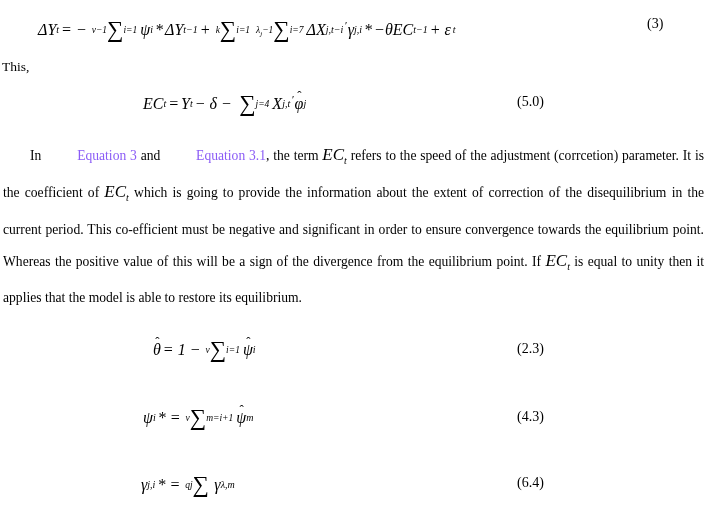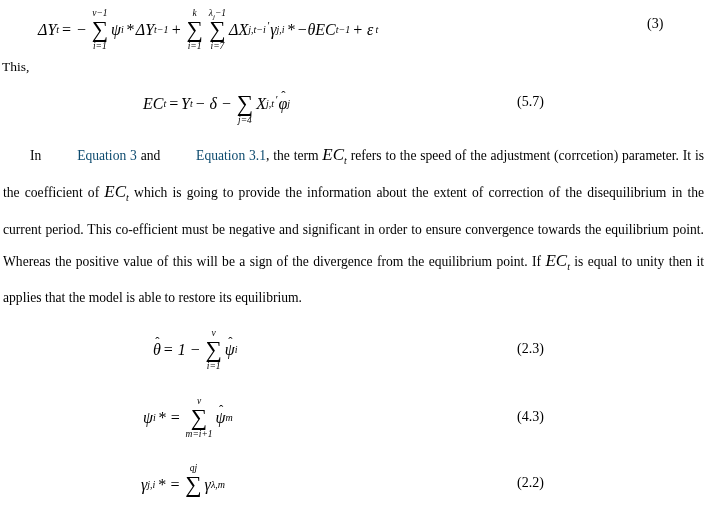--- a/index.html
+++ b/index.html
@@ -30,42 +30,42 @@
   .r-eq32{top:326px;height:48px;}
   .r-eq32 .eq-content{margin-left:153px;}
   .r-eq32 .eq-label{left:517px;top:15px;}
   .r-eq33{top:394px;height:48px;}
   .r-eq33 .eq-content{margin-left:143px;}
   .r-eq33 .eq-label{left:517px;top:15px;}
   .r-eq34{top:461px;height:48px;}
   .r-eq34 .eq-content{margin-left:141px;}
   .r-eq34 .eq-label{left:517px;top:14px;}
   
-  .sum{display:inline-flex;flex-direction:column;align-items:center;line-height:1;margin:0 3px;}
+  .sum{display:inline-flex;flex-direction:row;align-items:center;line-height:1;margin:0 3px;}
   .sum .lim{font-size:9.5px;font-style:italic;line-height:1.15;white-space:nowrap;}
   .sum .lim sub{font-size:7px;line-height:0;}
   .sum .sigma{font-size:23px;font-style:normal;line-height:0.95;}
   .sum .lim-spacer{font-size:9.5px;line-height:1.15;visibility:hidden;}
   sub.sb{font-size:10px;font-style:italic;line-height:0;letter-spacing:0;}
   .op{font-style:italic;padding:0 2px;}
   .star{padding:0 2px;}
   .prime{font-size:11px;position:relative;top:-5px;padding:0 1px;font-style:italic;}
   .hw{position:relative;display:inline-block;}
   .hw .hat{
     position:absolute;left:55%;top:-0.42em;transform:translateX(-50%);
     font-size:0.8em;font-style:normal;line-height:1;
   }
   
   .where{font-size:13.5px;margin-left:2px;font-style:normal;}
   .para{
     position:absolute;top:139px;left:3px;width:701px;
     font-size:13.6px;line-height:31px;text-align:justify;
   }
   .indent{display:inline-block;width:27px;}
-  .doc-link{color:#0c4a6e;cursor:pointer;text-decoration:none;margin-left:32px;}
+  .doc-link{color:#8b5cf6;cursor:pointer;text-decoration:none;margin-left:32px;}
   .imath{font-style:italic;font-size:17px;white-space:nowrap;}
   .imath sub{font-size:10px;font-style:italic;}
 </style>
 </head>
 <body>
 
 <div class="page">
 
   <div class="eq-row r-eq3">
     <div class="eq-content">
@@ -123,21 +123,21 @@
         <span class="lim-spacer">&nbsp;</span>
         <span class="sigma">∑</span>
         <span class="lim">j=4</span>
       </span>
       <span>X</span>
         <sub class="sb">j,t</sub>
       <span class="prime">′</span>
       <span class="hw"><span class="hat">ˆ</span><span>φ</span></span>
         <sub class="sb">j</sub>
     </div>
-    <span class="eq-label">(5.7)</span>
+    <span class="eq-label">(5.0)</span>
   </div>
 
   <div class="para"><span class="indent"></span><span>In </span><a class="doc-link">Equation 3</a><span> and </span><a class="doc-link">Equation 3.1</a><span>, the term </span><span class="imath"><span>EC</span><sub>t</sub></span><span> refers to the speed of the adjustment (corrcetion) parameter. It is the coefficient of </span><span class="imath"><span>EC</span><sub>t</sub></span><span> which is going to provide the information about the extent of correction of the disequilibrium in the current period. This co-efficient must be negative and significant in order to ensure convergence towards the equilibrium point. Whereas the positive value of this will be a sign of the divergence from the equilibrium point. If </span><span class="imath"><span>EC</span><sub>t</sub></span><span> is equal to unity then it applies that the model is able to restore its equilibrium.</span></div>
 
   <div class="eq-row r-eq32">
     <div class="eq-content">
       <span class="hw"><span class="hat">ˆ</span><span>θ</span></span>
       <span class="op">= 1 −</span>
       <span class="sum">
         <span class="lim">v</span>
@@ -174,16 +174,16 @@
       <span class="star">*</span>
       <span class="op">=</span>
       <span class="sum">
         <span class="lim">qj</span>
         <span class="sigma">∑</span>
         <span class="lim-spacer">&nbsp;</span>
       </span>
       <span>γ</span>
         <sub class="sb">λ,m</sub>
     </div>
-    <span class="eq-label">(2.2)</span>
+    <span class="eq-label">(6.4)</span>
   </div>
 
 </div>
 
 </body></html>

